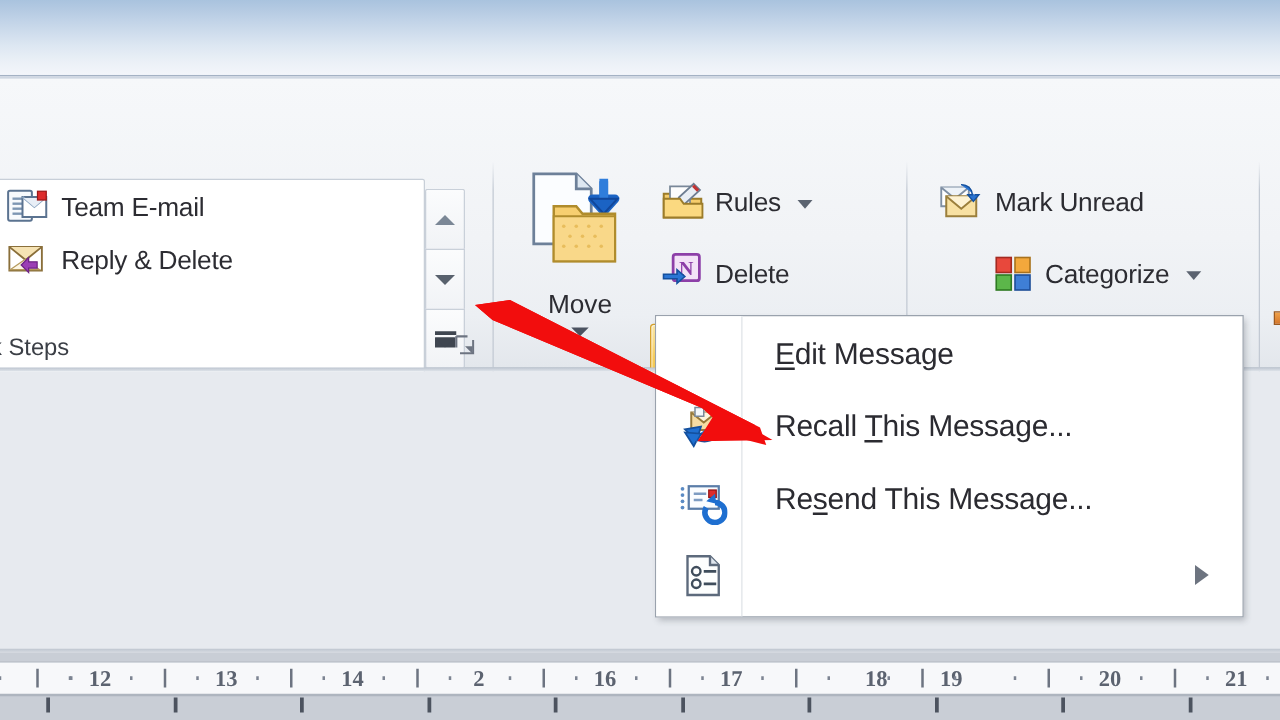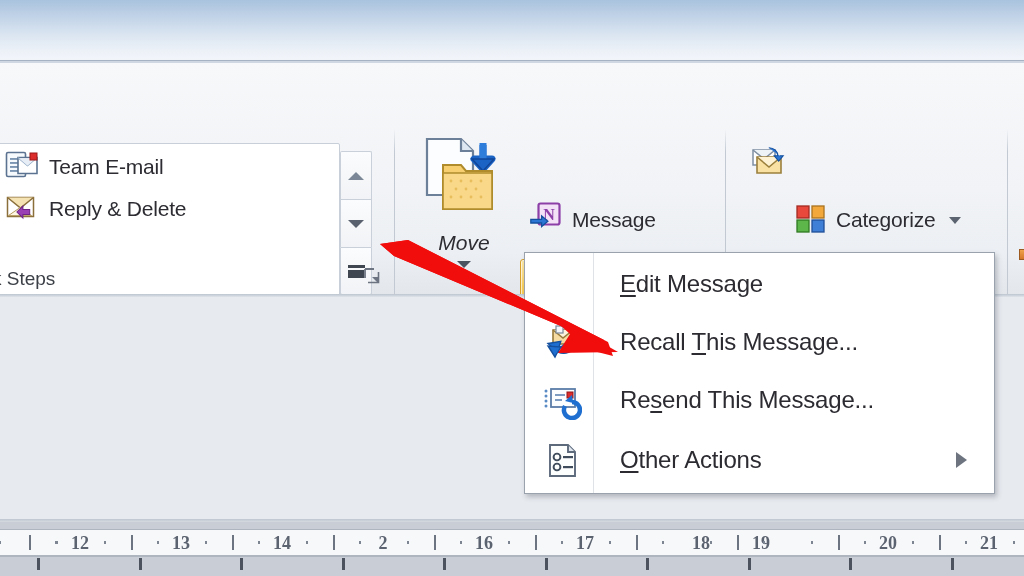--- a/index.html
+++ b/index.html
@@ -107,21 +107,21 @@
     position: absolute; width: 18px; height: 18px;
   }
 
   
   .move-btn {
     position: absolute; left: 412px; top: 72px;
     width: 104px; height: 170px;
     display: flex; flex-direction: column; align-items: center;
   }
   .move-label {
-    font-size: 21px; color: #2c2c32; margin-top: 0; font-style: italic;
+    font-size: 21px; color: #2c2c32; margin-top: 0;
   }
   .move-caret {
     margin-top: 6px;
     width: 0; height: 0;
     border-left: 7px solid transparent; border-right: 7px solid transparent;
     border-top: 7px solid #4b5260;
   }
 
   
   .cmd {
@@ -339,30 +339,43 @@
               <circle cx="40" cy="62" r="1.4"></circle>
             <circle cx="50" cy="62" r="1.4"></circle>
               <circle cx="60" cy="62" r="1.4"></circle>
           </g>
         </svg>
       </span>
       <span class="move-label">Move</span>
       <span class="move-caret"></span>
     </div>
 
+    <div class="cmd" style="left:520px; top:80px;">
+      <span>
+        <svg width="34" height="32" viewBox="0 0 34 32">
+          <path d="M2 10h12l3 4h15v15H2z" fill="#f6cd6c" stroke="#9c7c2a" stroke-width="1.6"></path>
+          <path d="M7 4h16v14H7z" fill="#fdfdfd" stroke="#7a8899" stroke-width="1.4"></path>
+          <path d="M26 2l5 5-12 11-6 1 1-6z" fill="#e9eef4" stroke="#6d7d91" stroke-width="1.4"></path>
+          <path d="M25.5 3.5l4 4" stroke="#c23434" stroke-width="2.6"></path>
+          <path d="M2 14h13l3 4h15v11H2z" fill="#fbd980" stroke="#9c7c2a" stroke-width="1.6"></path>
+        </svg>
+      </span>
+      <span class="lbl">Rules</span>
+      <span class="caret"></span>
+    </div>
 
     <div class="cmd" style="left:520px; top:137px;">
       <span>
         <svg width="34" height="32" viewBox="0 0 34 32">
           <rect x="9.5" y="1.5" width="21" height="21" rx="2" fill="#f3e2f7" stroke="#8d3fa8" stroke-width="2.2"></rect>
           <text x="20" y="18" text-anchor="middle" font-family="Liberation Serif, serif" font-size="16" font-weight="700" fill="#8d3fa8">N</text>
           <path d="M2 26h12v-4l7 6-7 6v-4H2z" fill="#2b76d4" stroke="#14509e" stroke-width="1.4" transform="translate(0,-6) scale(0.9)"></path>
         </svg>
       </span>
-      <span class="lbl">Message</span>
+      <span class="lbl">Delete</span>
     </div>
 
     <div class="cmd active" style="left:520px; top:196px; height:44px;">
       <span>
         <svg width="32" height="32" viewBox="0 0 32 32">
           <path d="M5 2h16l6 6v22H5z" fill="#fdfdfd" stroke="#5d6a7c" stroke-width="1.8"></path>
           <path d="M21 2v6h6" fill="#dfe6ee" stroke="#5d6a7c" stroke-width="1.8"></path>
           <circle cx="11" cy="13" r="3" fill="none" stroke="#42505f" stroke-width="1.7"></circle>
           <circle cx="11" cy="22" r="3" fill="none" stroke="#42505f" stroke-width="1.7"></circle>
           <rect x="16" y="12" width="9" height="2" fill="#42505f"></rect>
@@ -376,20 +389,21 @@
     <div class="cmd" style="left:742px; top:80px;">
       <span>
         <svg width="36" height="32" viewBox="0 0 36 32">
           <path d="M2 5h22v15H2z" fill="#ffffff" stroke="#7f8fa3" stroke-width="1.5"></path>
           <path d="M2 5l11 9 11-9" fill="#eef3f8" stroke="#7f8fa3" stroke-width="1.5"></path>
           <path d="M6 12h24v16H6z" fill="#f8e1a3" stroke="#9b7f3c" stroke-width="1.6"></path>
           <path d="M6 12l12 10 12-10" fill="#fdf2d3" stroke="#9b7f3c" stroke-width="1.6"></path>
           <path d="M22 3c6 0 10 4 10 9h-4l5 6 5-6h-4" fill="#2a74d2" stroke="#14509e" stroke-width="1.2" transform="translate(-2,0) scale(0.9)"></path>
         </svg>
       </span>
+      <span class="lbl">Mark Unread</span>
     </div>
 
     <div class="cmd" style="left:786px; top:137px;">
       <span>
         <svg width="32" height="32" viewBox="0 0 32 32">
           <rect x="2" y="4" width="12" height="12" fill="#e8483c" stroke="#a42a21" stroke-width="1.3"></rect>
           <rect x="17" y="4" width="12" height="12" fill="#f3a83c" stroke="#a9721d" stroke-width="1.3"></rect>
           <rect x="2" y="18" width="12" height="12" fill="#5cb64a" stroke="#2f7a23" stroke-width="1.3"></rect>
           <rect x="17" y="18" width="12" height="12" fill="#3f7fd6" stroke="#1f4f99" stroke-width="1.3"></rect>
         </svg>
@@ -461,21 +475,20 @@
       <span class="mi-icon">
         <svg width="40" height="40" viewBox="0 0 40 40">
           <path d="M8 5h18l7 7v24H8z" fill="#fdfefe" stroke="#5d6a7c" stroke-width="1.9"></path>
           <path d="M26 5v7h7" fill="#dfe6ee" stroke="#5d6a7c" stroke-width="1.9"></path>
           <circle cx="15" cy="17" r="3.4" fill="none" stroke="#3f4d5c" stroke-width="1.9"></circle>
           <circle cx="15" cy="27" r="3.4" fill="none" stroke="#3f4d5c" stroke-width="1.9"></circle>
           <rect x="21" y="16" width="10" height="2.2" fill="#3f4d5c"></rect>
           <rect x="21" y="26" width="10" height="2.2" fill="#3f4d5c"></rect>
         </svg>
       </span>
-      <span class="mi-text"><u>O</u>ther Actions</span>
       <span class="submenu-arrow"></span>
     </div>
   </div>
 
   <svg class="arrow-svg" viewBox="0 0 250 125">
     <path d="M10 6 L38 2 L238 104 L243 118 L196 106 L205 94 L24 18 Z" fill="#f20d0d"></path>
     <path d="M10 6 L38 2 L234 102 L196 106 L205 94 L24 18 Z" fill="#f20d0d"></path>
     <path d="M171 70 L248 114 L188 115 L200 96 Z" fill="#f20d0d"></path>
   </svg>
 

